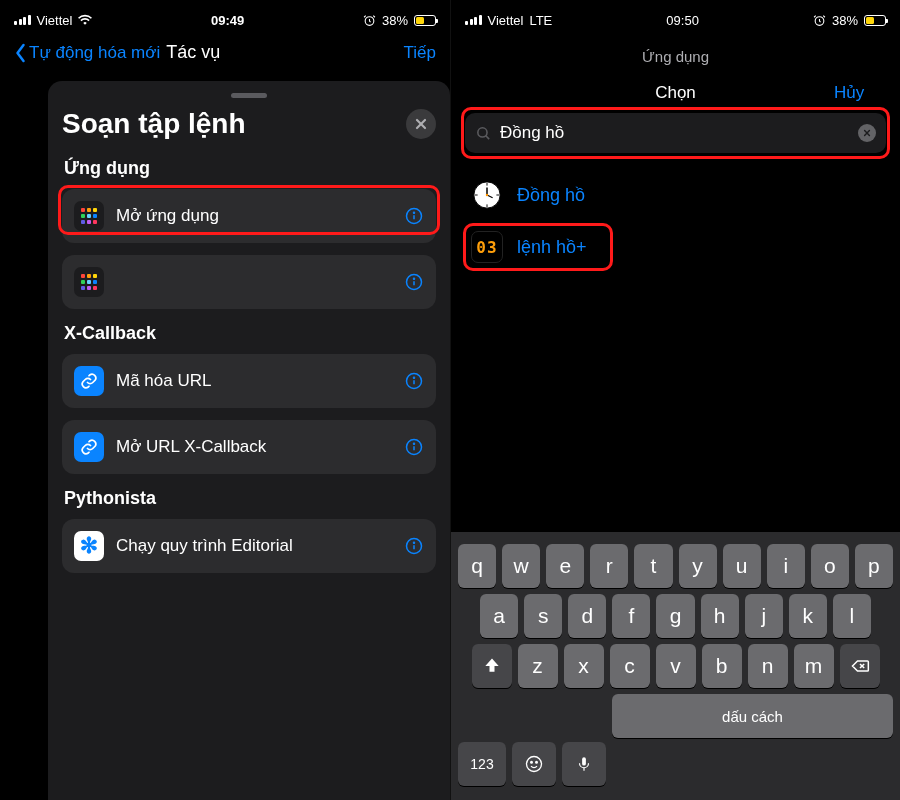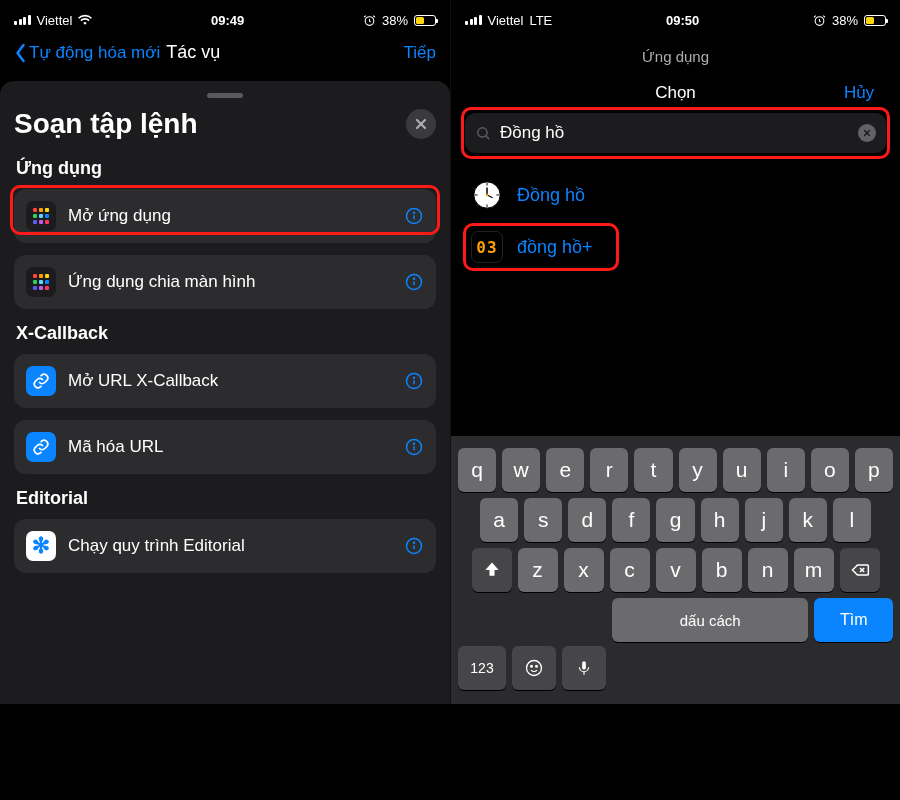--- a/index.html
+++ b/index.html
@@ -1,20 +1,20 @@
 <!DOCTYPE html>
 <html><head>
 <meta charset="utf-8">
 <style>
   * { box-sizing: border-box; margin: 0; padding: 0; -webkit-font-smoothing: antialiased; }
   html, body { width: 900px; height: 800px; overflow: hidden; background: #000; }
   body { font-family: -apple-system, "SF Pro Text", "Helvetica Neue", Arial, sans-serif; display: flex; }
   .phone {
     flex: 1 1 50%;
-    height: 704px;
+    height: 800px;
     background: #000;
     color: #fff;
     position: relative;
     overflow: hidden;
     display: flex;
     flex-direction: column;
   }
   .phone + .phone { border-left: 1px solid #111; }
 
   
@@ -54,20 +54,21 @@
   .nav-title-small{font-size:18px;color:#fff;}
 
   
   .sheet {
     margin-top: 6px;
     background: #1c1c1e;
     border-radius: 14px 14px 0 0;
     flex: 1;
     padding: 12px 14px 0;
     overflow-y: hidden;
+    margin-left: 48px;
   }
   .grabber{width:36px;height:5px;background:#5a5a5e;border-radius:3px;margin:0 auto 10px;}
   .sheet-header{display:flex;align-items:center;justify-content:space-between;margin-bottom:18px;}
   .sheet-title{font-size:28px;font-weight:700;}
   .sheet-close{width:30px;height:30px;border-radius:15px;background:#3a3a3c;display:flex;align-items:center;justify-content:center;cursor:pointer;}
   .sheet-close svg{width:14px;height:14px;}
 
   .group-label{font-size:18px;font-weight:600;color:#fff;margin:14px 0 10px 2px;}
 
   .cell{
@@ -91,21 +92,21 @@
   .gd7{background:#5e5ce6;} .gd8{background:#bf5af2;} .gd9{background:#ff375f;}
   .link-glyph{width:18px;height:18px;}
   .editorial-glyph{font-size:22px;color:#0a84ff;font-weight:900;}
 
   .highlight-red{border:3px solid #ff1a1a;border-radius:10px;position:absolute;pointer-events:none;}
 
   
   .r-content{flex:1;display:flex;flex-direction:column;}
   .r-nav{display:flex;align-items:center;padding:8px 16px 10px;}
   .r-nav .title{flex:1;text-align:center;font-size:17px;color:#fff;font-weight:500;}
-  .r-nav .cancel{color:#0a84ff;font-size:17px;cursor:pointer;min-width:50px;text-align:center;}
+  .r-nav .cancel{color:#0a84ff;font-size:17px;cursor:pointer;min-width:50px;text-align:left;}
   .r-nav .lpad{min-width:50px;}
   .r-subtitle{text-align:center;color:#aeaeb2;font-size:15px;margin-top:2px;margin-bottom:10px;}
 
   .search-wrap{position:relative;margin:0 14px 10px;}
   .search{
     display:flex;align-items:center;background:#1c1c1e;border-radius:10px;height:40px;padding:0 10px;gap:8px;
   }
   .search-icon{width:17px;height:17px;opacity:.55;}
   .search-input{flex:1;background:none;border:none;color:#fff;font-size:17px;outline:none;}
   .clear-btn{width:18px;height:18px;border-radius:9px;background:#636366;display:flex;align-items:center;justify-content:center;cursor:pointer;}
@@ -233,64 +234,63 @@
             <span class="gd2"></span>
             <span class="gd3"></span>
             <span class="gd4"></span>
             <span class="gd5"></span>
             <span class="gd6"></span>
             <span class="gd7"></span>
             <span class="gd8"></span>
             <span class="gd9"></span>
           </div>
       </div>
-      <span>Ứng dụng chia màn hình</span>
       <span class="spacer"></span>
       <svg class="info" width="20" height="20" viewBox="0 0 24 24" fill="none" stroke="#0a84ff" stroke-width="1.8">
           <circle cx="12" cy="12" r="9"></circle>
           <line x1="12" y1="11" x2="12" y2="16"></line>
           <circle cx="12" cy="8" r="0.6" fill="#0a84ff"></circle>
         </svg>
     </div>
 
     <div class="group-label">X-Callback</div>
 
     <div class="cell">
       <div class="app-icon blue">
         <svg class="link-glyph" viewBox="0 0 24 24" fill="none" stroke="#fff" stroke-width="2.3" stroke-linecap="round">
             <path d="M10 14a5 5 0 007 0l3-3a5 5 0 00-7-7l-1 1"></path>
             <path d="M14 10a5 5 0 00-7 0l-3 3a5 5 0 007 7l1-1"></path>
           </svg>
       </div>
+      <span>Mã hóa URL</span>
+      <span class="spacer"></span>
+      <svg class="info" width="20" height="20" viewBox="0 0 24 24" fill="none" stroke="#0a84ff" stroke-width="1.8">
+          <circle cx="12" cy="12" r="9"></circle>
+          <line x1="12" y1="11" x2="12" y2="16"></line>
+          <circle cx="12" cy="8" r="0.6" fill="#0a84ff"></circle>
+        </svg>
+    </div>
+
+    <div class="cell">
+      <div class="app-icon blue">
+        <svg class="link-glyph" viewBox="0 0 24 24" fill="none" stroke="#fff" stroke-width="2.3" stroke-linecap="round">
+            <path d="M10 14a5 5 0 007 0l3-3a5 5 0 00-7-7l-1 1"></path>
+            <path d="M14 10a5 5 0 00-7 0l-3 3a5 5 0 007 7l1-1"></path>
+          </svg>
+      </div>
       <span>Mở URL X-Callback</span>
       <span class="spacer"></span>
       <svg class="info" width="20" height="20" viewBox="0 0 24 24" fill="none" stroke="#0a84ff" stroke-width="1.8">
           <circle cx="12" cy="12" r="9"></circle>
           <line x1="12" y1="11" x2="12" y2="16"></line>
           <circle cx="12" cy="8" r="0.6" fill="#0a84ff"></circle>
         </svg>
     </div>
 
-    <div class="cell">
-      <div class="app-icon blue">
-        <svg class="link-glyph" viewBox="0 0 24 24" fill="none" stroke="#fff" stroke-width="2.3" stroke-linecap="round">
-            <path d="M10 14a5 5 0 007 0l3-3a5 5 0 00-7-7l-1 1"></path>
-            <path d="M14 10a5 5 0 00-7 0l-3 3a5 5 0 007 7l1-1"></path>
-          </svg>
-      </div>
-      <span>Mã hóa URL</span>
-      <span class="spacer"></span>
-      <svg class="info" width="20" height="20" viewBox="0 0 24 24" fill="none" stroke="#0a84ff" stroke-width="1.8">
-          <circle cx="12" cy="12" r="9"></circle>
-          <line x1="12" y1="11" x2="12" y2="16"></line>
-          <circle cx="12" cy="8" r="0.6" fill="#0a84ff"></circle>
-        </svg>
-    </div>
-
-    <div class="group-label">Editorial</div>
+    <div class="group-label">Pythonista</div>
 
     <div class="cell">
       <div class="app-icon white">
           <span class="editorial-glyph">✻</span>
         </div>
       <span>Chạy quy trình Editorial</span>
       <span class="spacer"></span>
       <svg class="info" width="20" height="20" viewBox="0 0 24 24" fill="none" stroke="#0a84ff" stroke-width="1.8">
           <circle cx="12" cy="12" r="9"></circle>
           <line x1="12" y1="11" x2="12" y2="16"></line>
@@ -306,21 +306,21 @@
     <div class="sb-left">
       <span class="sig-bars">
           <span></span>
           <span></span>
           <span></span>
           <span></span>
         </span>
       <span>Viettel</span>
       <span>LTE</span>
     </div>
-    <div style="font-weight:700;">09:50</div>
+    <div style="font-weight:400;">09:50</div>
     <div class="sb-right">
       <svg class="alarm-icon" viewBox="0 0 24 24" fill="none" stroke="#fff" stroke-width="2">
           <circle cx="12" cy="13" r="8"></circle>
           <path d="M12 9v4l2 2M5 3L2 6M22 6l-3-3"></path>
         </svg>
       <span>38%</span>
       <span class="battery">
           <span class="battery-shell">
             <span class="battery-fill"></span>
           </span>
@@ -369,21 +369,21 @@
               <line x1="16" y1="16" x2="22" y2="19" stroke="#000" stroke-width="1.3"></line>
               <circle cx="16" cy="16" r="1.3" fill="#ff9500"></circle>
             </svg>
         </div>
         <span>Đồng hồ</span>
       </div>
 
       <div style="position:relative;display:inline-block;">
         <div class="result-row" style="padding-right:22px;">
           <div class="res-icon dh">03</div>
-          <span>đồng hồ+</span>
+          <span>lệnh hồ+</span>
         </div>
         <div class="highlight-red" style="left:8px;right:-4px;top:2px;bottom:2px;"></div>
       </div>
     </div>
 
     <div class="keyboard">
       <div class="krow" id="krow1">
           <div class="key">q</div>
           <div class="key">w</div>
           <div class="key">e</div>
@@ -432,17 +432,16 @@
             </svg>
         </div>
         <div class="key fn mic">
           <svg width="18" height="18" viewBox="0 0 24 24" fill="#fff">
               <rect x="9.5" y="3" width="5" height="11" rx="2.5"></rect>
               <path d="M6 11a6 6 0 0012 0" fill="none" stroke="#fff" stroke-width="1.6"></path>
               <line x1="12" y1="17" x2="12" y2="21" stroke="#fff" stroke-width="1.6"></line>
             </svg>
         </div>
         <div class="key space">dấu cách</div>
-        <div class="key return">Tìm</div>
       </div>
     </div>
   </div>
 </div>
 
 </body></html>

